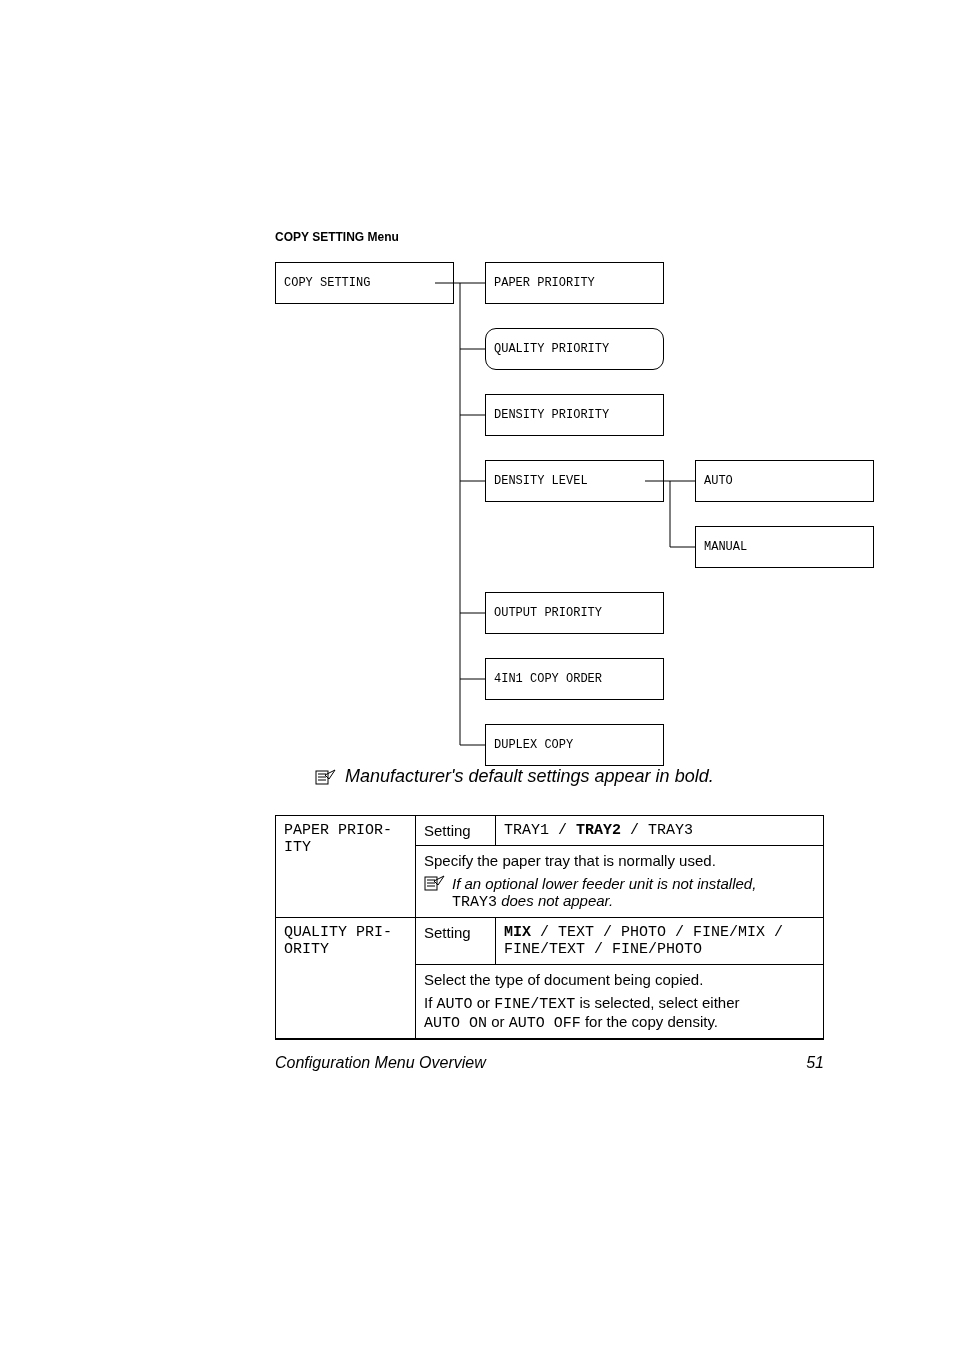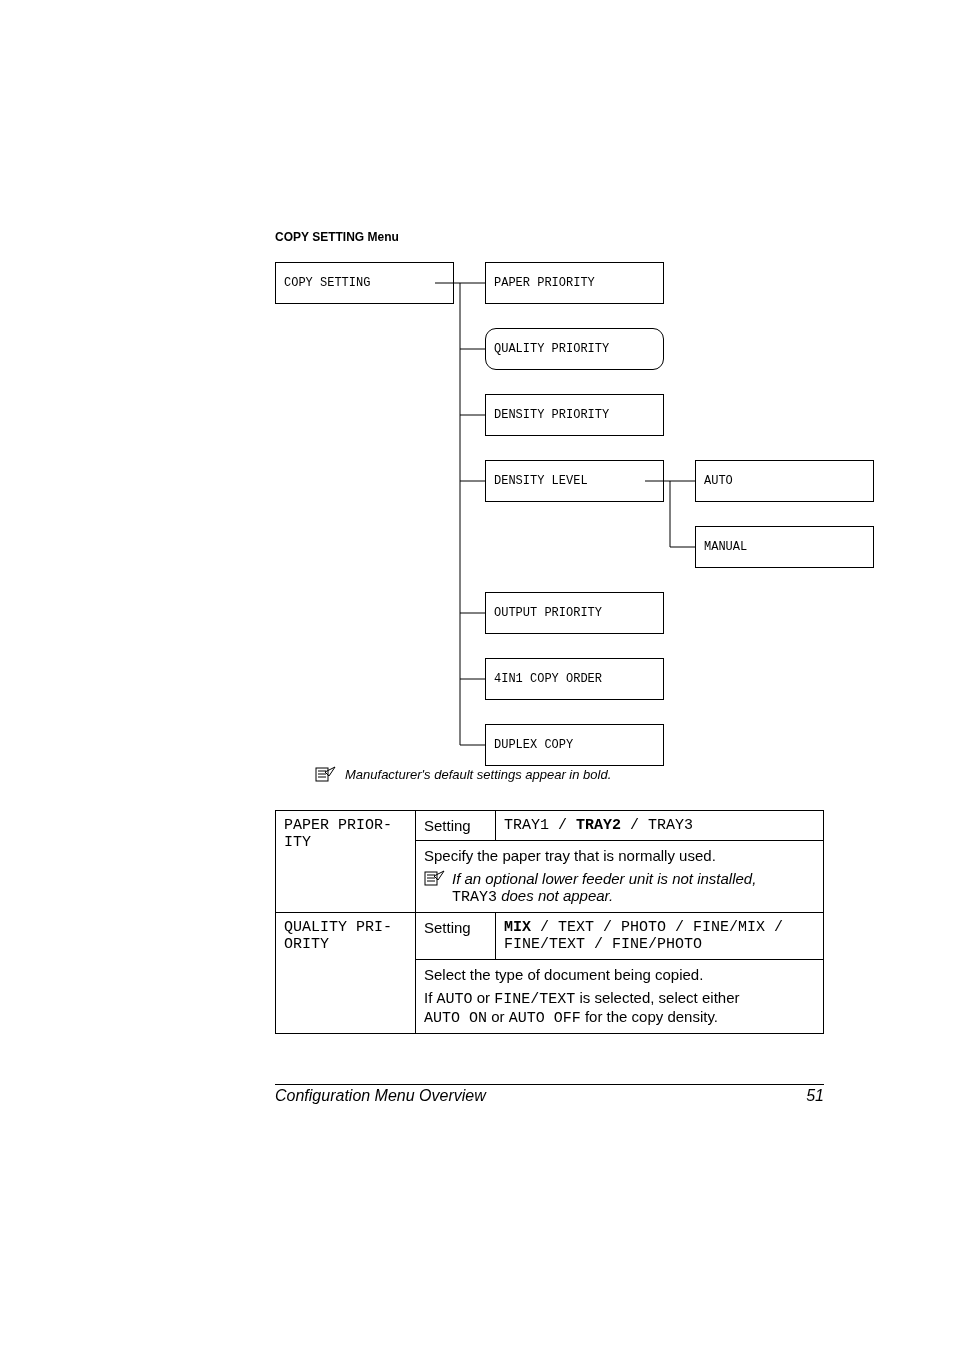--- a/index.html
+++ b/index.html
@@ -42,21 +42,21 @@
     top: 0; left: 0;
     pointer-events: none;
     overflow: visible;
   }
 
   .note-line {
     display: flex;
     align-items: center;
     gap: 8px;
     font-style: italic;
-    font-size: 13px;
+    font-size: 18px;
     margin: 10px 0 14px 0;
     padding-left: 40px;
   }
   .note-icon svg { display: block; }
 
   table.settings {
     border-collapse: collapse;
     width: 100%;
     font-size: 15px;
     margin-top: 28px;
@@ -76,22 +76,21 @@
     gap: 6px;
     font-style: italic;
     margin-top: 6px;
   }
   .cell-note .note-text { flex: 1; }
 
   .footer {
     display: flex;
     justify-content: space-between;
     border-top: 1px solid #000;
-    margin-top: 50px;
-    padding-top: 2px;
+    padding-top: 14px;
     font-style: italic;
     font-size: 16px;
   }
   .footer .pagenum {
     font-style: italic;
   }
 </style>
 </head>
 <body>
 

